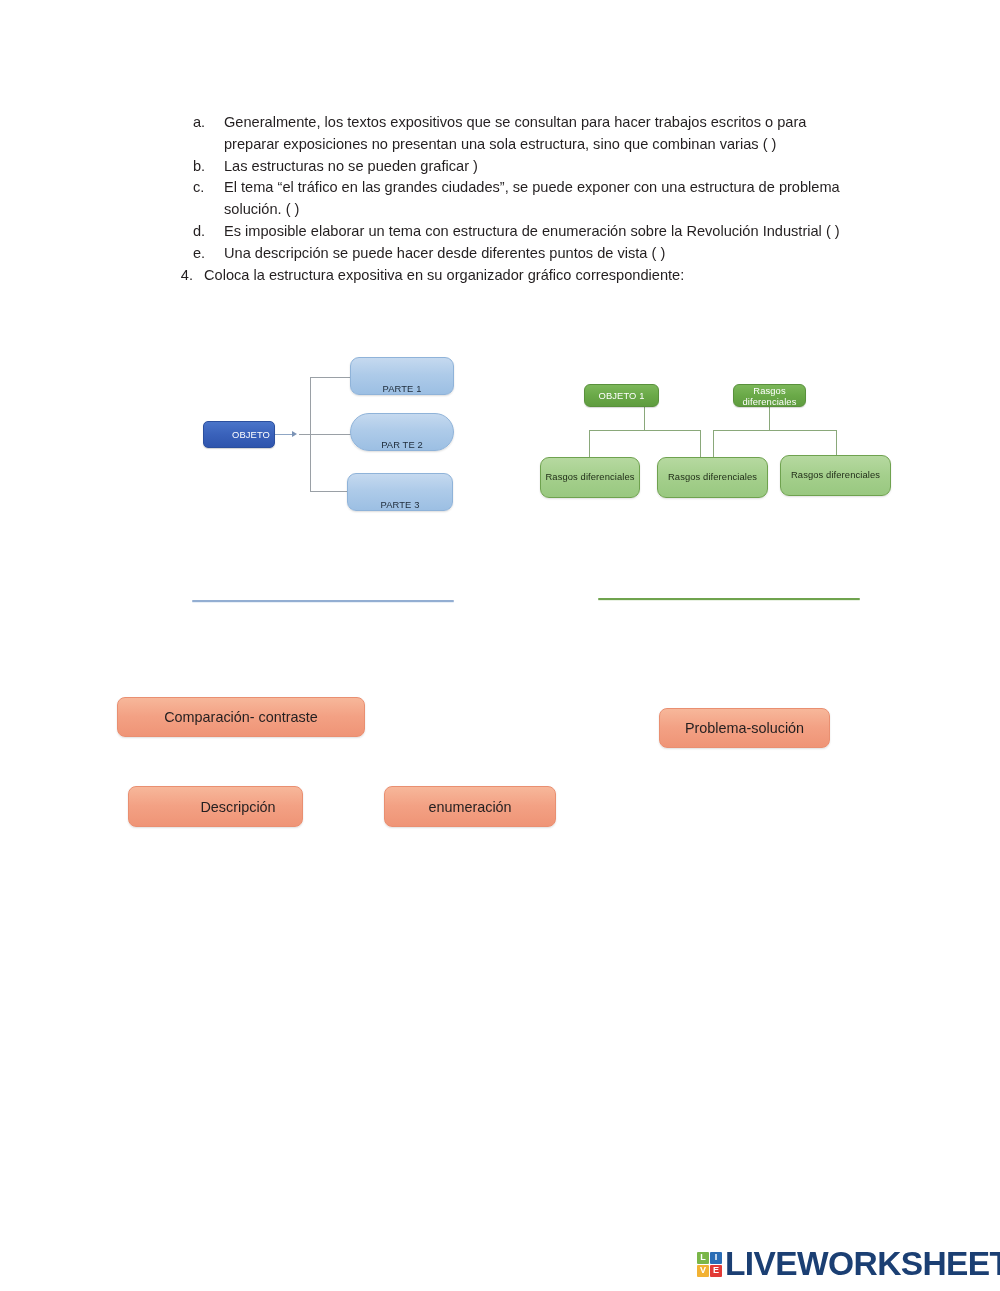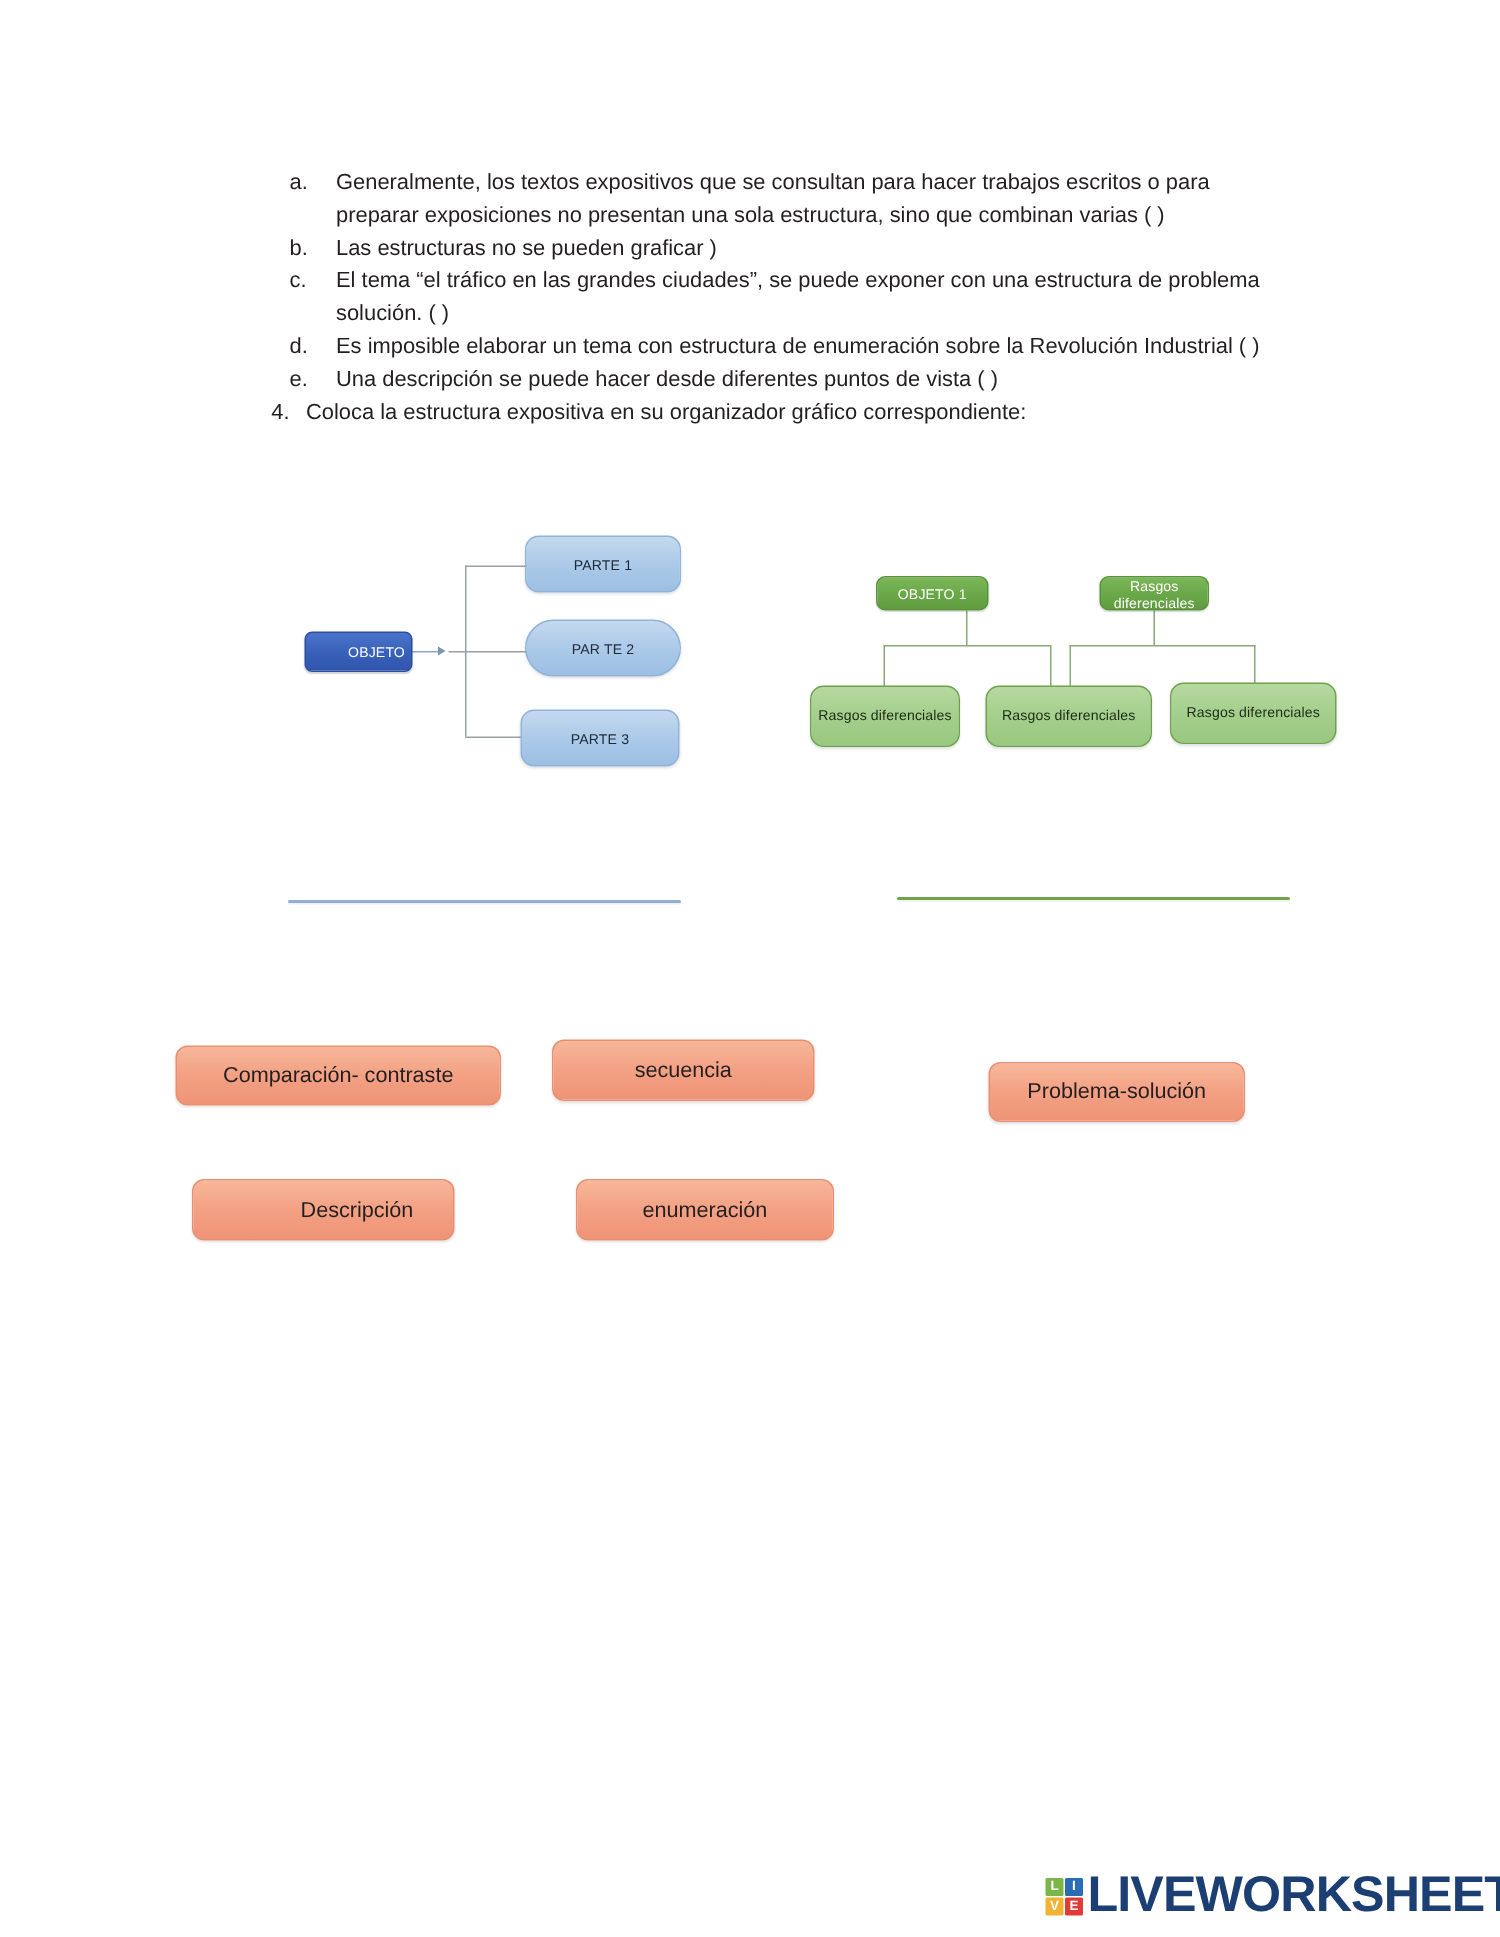--- a/index.html
+++ b/index.html
@@ -68,20 +68,21 @@
     color: #ffffff;
     border-radius: 5px;
     box-shadow: 0 1px 1px rgba(0,0,0,.18);
   }
   .box-parte {
     background: linear-gradient(180deg,#c5d9ef 0%,#aecbe9 45%,#9cbfe3 100%);
     border: 1px solid #8fb3d9;
     color: #1d2a38;
     border-radius: 9px;
     box-shadow: 0 1px 2px rgba(0,0,0,.14);
+    align-items: flex-end;
   }
 
   
   .box-objetog {
     background: linear-gradient(180deg,#7cb75a 0%,#6aa948 50%,#5f9c3f 100%);
     border: 1px solid #59913c;
     color: #ffffff;
     border-radius: 6px;
     box-shadow: 0 1px 1px rgba(0,0,0,.16);
   }
@@ -261,27 +262,24 @@
     </div>
 
     <div class="box box-rasgos" style="left:780px; top:455px; width:111px; height:41px;">
       <span>Rasgos diferenciales</span>
     </div>
   </div>
 
   <div class="rule rule-blue" style="left:192px; top:600px; width:262px;"></div>
   <div class="rule rule-green" style="left:598px; top:598px; width:262px;"></div>
 
-  <div class="chip" style="left:117px; top:697px; width:217px; height:40px;">
+  <div class="chip" style="left:117px; top:697px; width:248px; height:40px;">
     <span>Comparación- contraste</span>
   </div>
 
-  <div class="chip" style="left:368px; top:693px; width:175px; height:41px;">
-    <span>secuencia</span>
-  </div>
 
   <div class="chip" style="left:659px; top:708px; width:171px; height:40px;">
     <span>Problema-solución</span>
   </div>
 
   <div class="chip" style="left:128px; top:786px; width:175px; height:41px;padding-left:45px;">
     <span>Descripción</span>
   </div>
 
   <div class="chip" style="left:384px; top:786px; width:172px; height:41px;">

